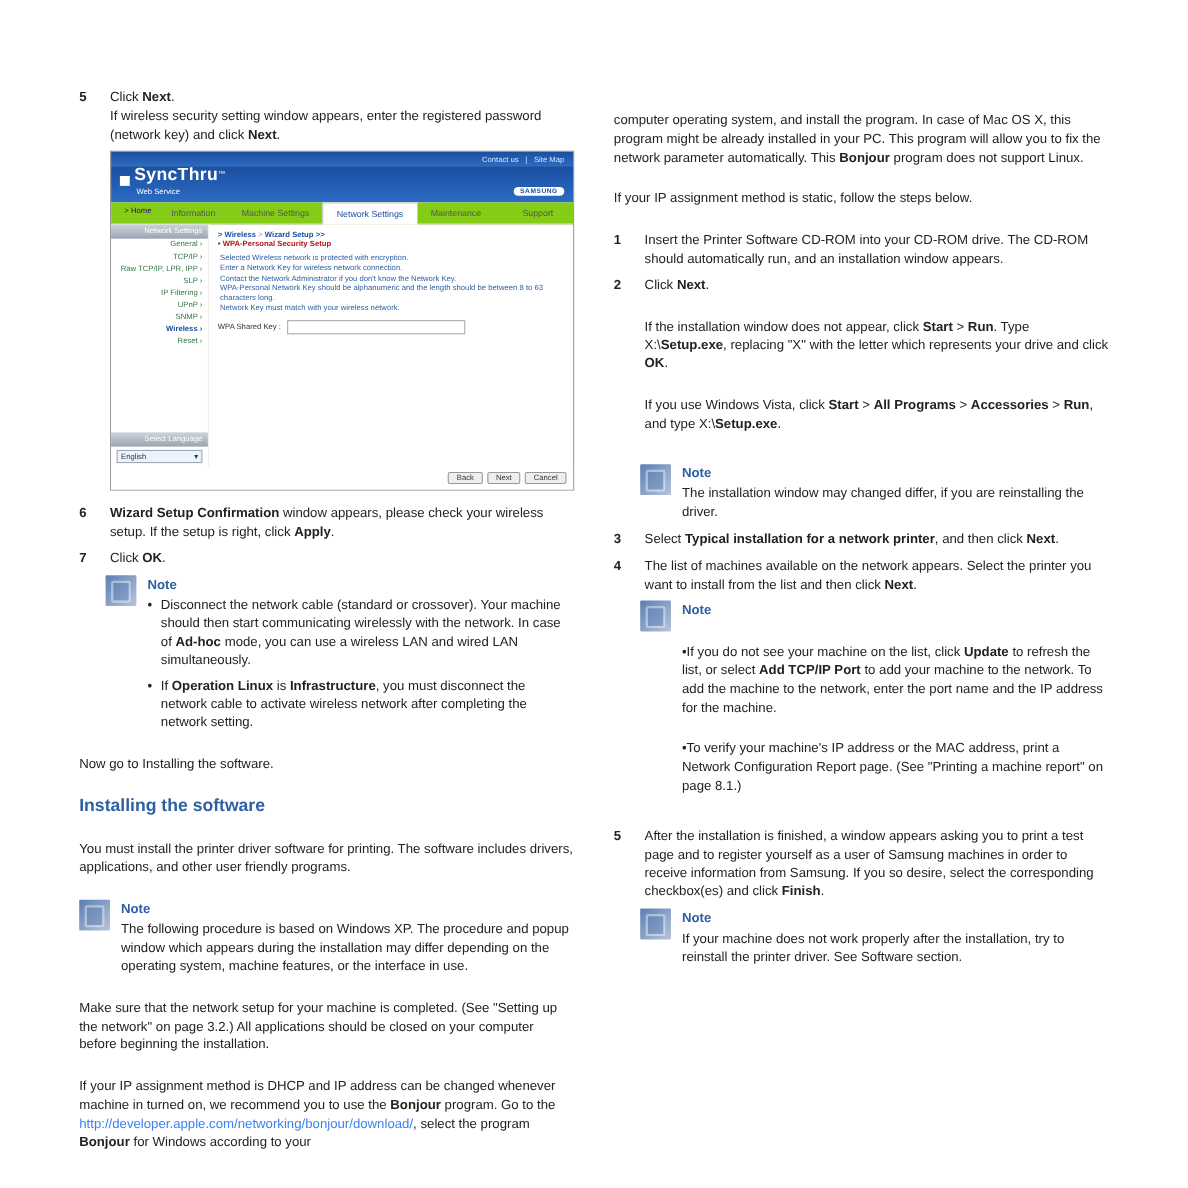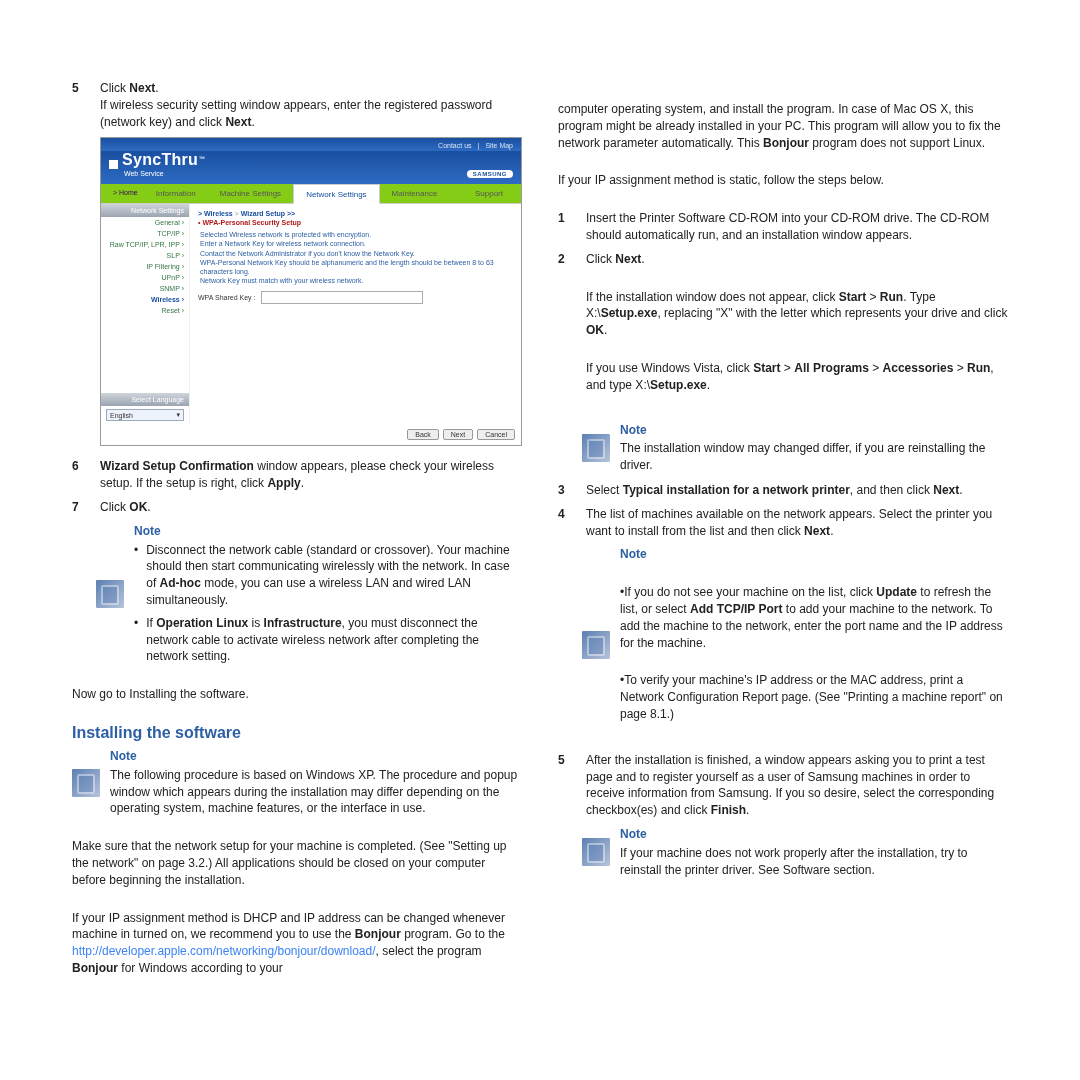--- a/index.html
+++ b/index.html
@@ -33,21 +33,20 @@
     color:#2c5fa3;
     font-size:16px;
     font-weight:bold;
     margin:14px 0 6px 0;
   }
   .note-block{
     display:flex;
     gap:10px;
     margin:6px 0 8px 24px;
     line-height:1.4;
-    align-items:center;
   }
   .note-icon{
     width:28px;height:28px;flex:0 0 28px;
     background:linear-gradient(135deg,#5b7fb3,#b7c4da);
     border-radius:1px;
     position:relative;
   }
   .note-icon::after{
     content:"";position:absolute;left:5px;top:5px;width:14px;height:16px;
     border:2px solid #fff;border-radius:2px;
@@ -252,20 +251,21 @@
       <div class="bul" style="margin-top:6px;">
               <span class="dot">•</span>
               <div><span>If </span><b>Operation Linux</b><span> is </span><b>Infrastructure</b><span>, you must disconnect the network cable to activate wireless network after completing the network setting.</span></div>
             </div>
     </div>
   </div>
 
   <p>Now go to Installing the software.</p>
 
   <h2 class="section">Installing the software</h2>
+  <p>You must install the printer driver software for printing. The software includes drivers, applications, and other user friendly programs.</p>
 
   <div class="note-block" style="margin-left:0;">
     <div class="note-icon"></div>
     <div>
       <div class="note-title">Note</div>
       <div>The following procedure is based on Windows XP. The procedure and popup window which appears during the installation may differ depending on the operating system, machine features, or the interface in use.</div>
     </div>
   </div>
 
   <p>Make sure that the network setup for your machine is completed. (See "Setting up the network" on page 3.2.) All applications should be closed on your computer before beginning the installation.</p>

